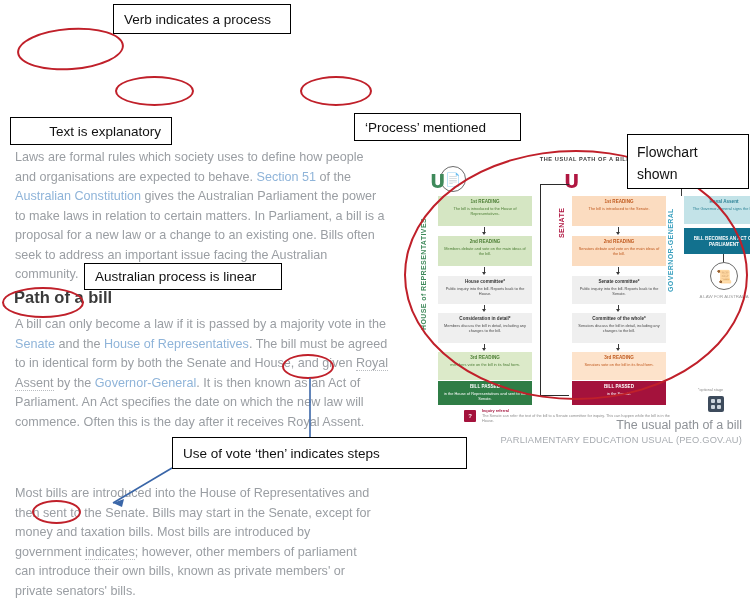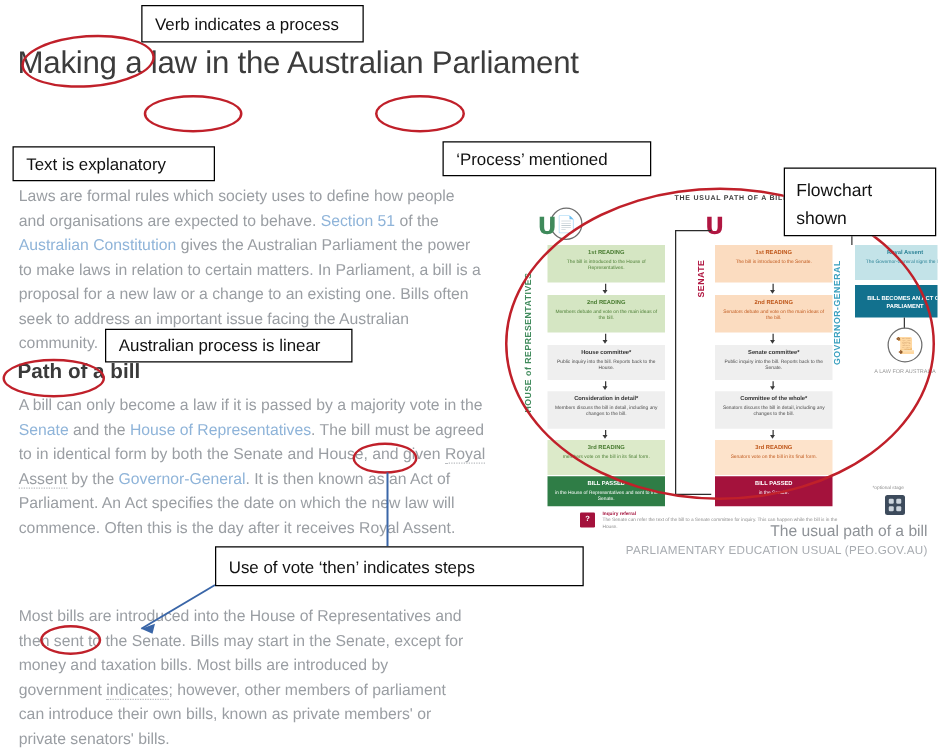--- a/index.html
+++ b/index.html
@@ -42,21 +42,21 @@
     border:1.6px solid #000000;
     color:#111;
     font-size:13.5px;
     display:flex;align-items:center;
     padding:0 10px;
     box-sizing:border-box;
     z-index:40;
     line-height:17px;
   }
   .c-verb  {left:113px;top:4px;  width:178px;height:30px;}
-  .c-expl  {left:10px; top:117px;width:162px;height:28px;}
+  .c-expl  {left:10px; top:117px;width:162px;height:28px;justify-content:flex-end;}
   .c-proc  {left:354px;top:113px;width:167px;height:28px;}
   .c-flow  {left:627px;top:134px;width:122px;height:55px;
             display:block;padding:6px 9px;font-size:14px;line-height:22px;}
   .c-lin   {left:84px; top:263px;width:198px;height:27px;}
   .c-then  {left:172px;top:437px;width:295px;height:32px;}
 
   
   .ell{position:absolute;border:2px solid #c0202a;border-radius:50%;z-index:30;background:transparent;}
   .e-making{left:17px; top:28px; width:103px;height:38px;transform:rotate(-4deg);}
   .e-explains{left:115px;top:76px;width:75px; height:26px;}
@@ -159,21 +159,20 @@
     display:grid;grid-template-columns:1fr 1fr;grid-template-rows:1fr 1fr;
     gap:2px;padding:3px;box-sizing:border-box;
   }
   .grid-handle i{background:#cdd5dd;display:block;border-radius:1px;}
 </style>
 </head>
 <body>
 
 <div id="stage">
 
-  <div class="doc-title">Making a law in the Australian Parliament</div>
 
 
   <div class="body-para p1">
     <span>Laws are formal rules which society uses to define how people and organisations are expected to behave. </span><span class="lnk">Section 51</span><span> of the </span><span class="lnk">Australian Constitution</span><span> gives the Australian Parliament the power to make laws in relation to certain matters. In Parliament, a bill is a proposal for a new law or a change to an existing one. Bills often seek to address an important issue facing the Australian community.</span>
   </div>
 
   <div class="sub-head">Path of a bill</div>
 
   <div class="body-para p2">
     <span>A bill can only become a law if it is passed by a majority vote in the </span><span class="lnk">Senate</span><span> and the </span><span class="lnk">House of Representatives</span><span>. The bill must be agreed to in identical form by both the Senate and House, and given </span><span class="uline">Royal Assent</span><span> by the </span><span class="lnk">Governor-General</span><span>. It is then known as an Act of Parliament. An Act specifies the date on which the new law will commence. Often this is the day after it receives Royal Assent.</span>

